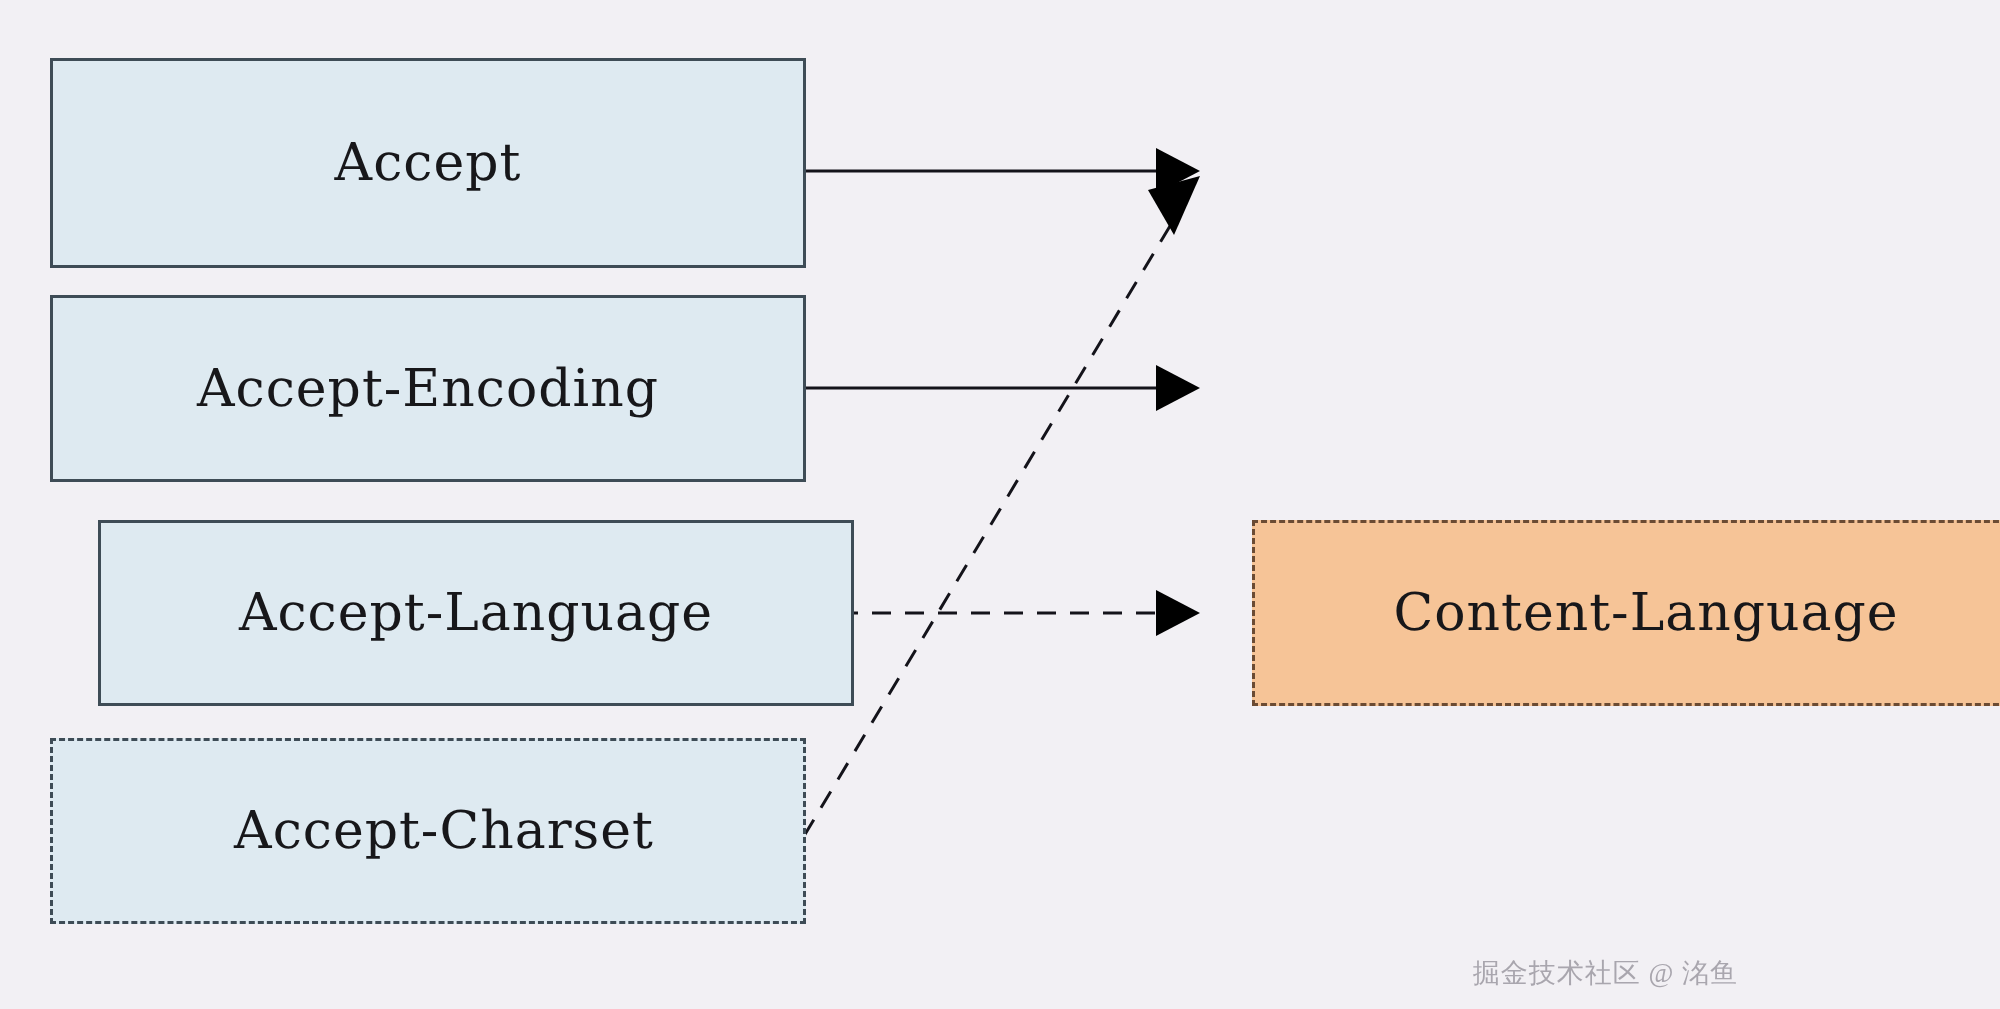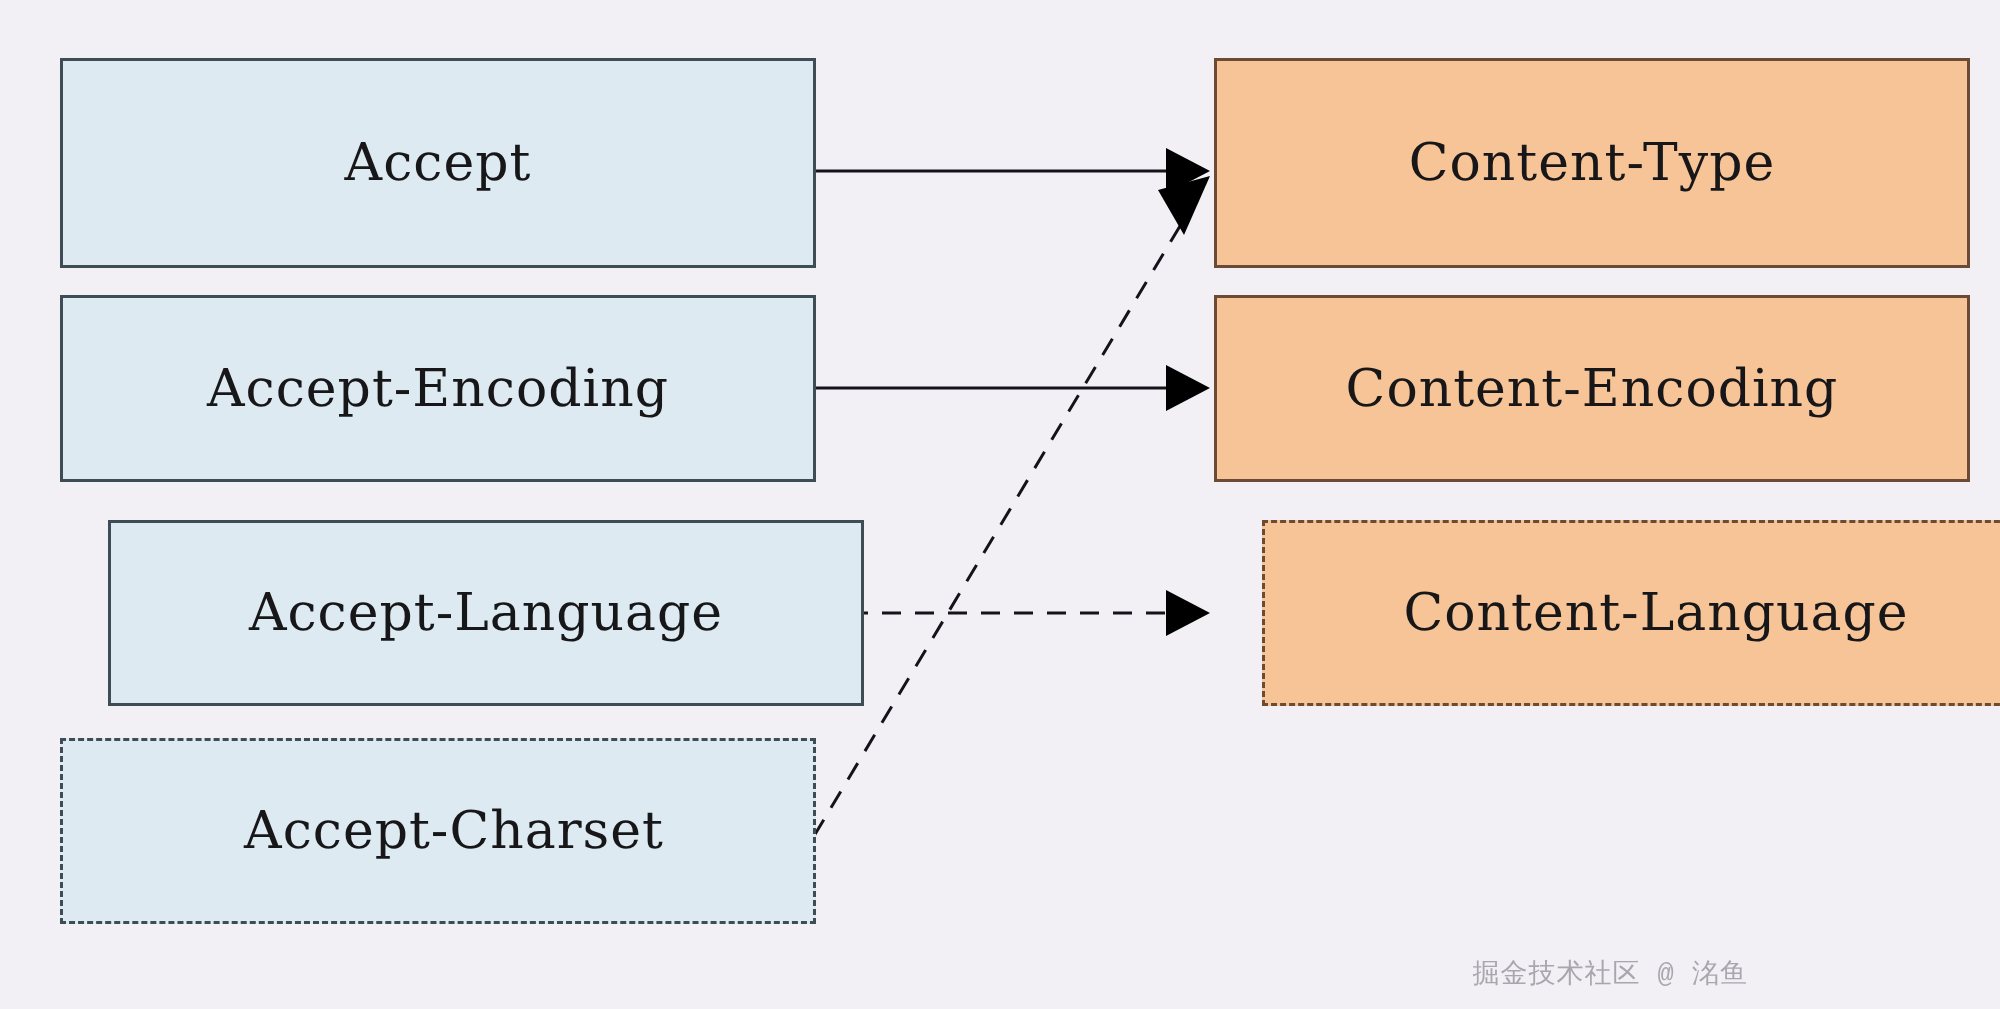--- a/index.html
+++ b/index.html
@@ -10,21 +10,21 @@
     width: 2000px;
     height: 1009px;
     background: #F2F0F4;
     font-family: "DejaVu Serif", "Liberation Serif", serif;
     overflow: hidden;
     position: relative;
   }
 
   #diagram-canvas {
     position: absolute;
-    left: 14px;
+    left: 4px;
     top: 0;
     width: 1760px;
     height: 1009px;
   }
 
   
   .node {
     position: absolute;
     box-sizing: border-box;
     display: flex;
@@ -74,21 +74,21 @@
     height: 1009px;
     z-index: 2;
     pointer-events: none;
   }
 
   
   #watermark {
     position: absolute;
     right: 26px;
     bottom: 18px;
-    font-family: Liberation Mono, monospace;
+    font-family: Liberation Serif, serif;
     font-size: 27px;
     color: #A9A6AE;
     letter-spacing: 1px;
     white-space: nowrap;
     z-index: 5;
   }
 </style>
 </head>
 <body>
 
@@ -126,27 +126,21 @@
   </div>
 
   <div class="node request col-left row-3">
     <span class="node-label">Accept-Language</span>
   </div>
 
   <div class="node request dashed-box col-left row-4">
     <span class="node-label">Accept-Charset</span>
   </div>
 
-  <div class="node response col-right row-1">
-    <span class="node-label">Content-Type</span>
-  </div>
 
-  <div class="node response col-right row-2">
-    <span class="node-label">Content-Encoding</span>
-  </div>
 
   <div class="node response dashed-box col-right row-3">
     <span class="node-label">Content-Language</span>
   </div>
 
   <div id="watermark">掘金技术社区 @ 洺鱼</div>
 
 </div>
 
 </body></html>

